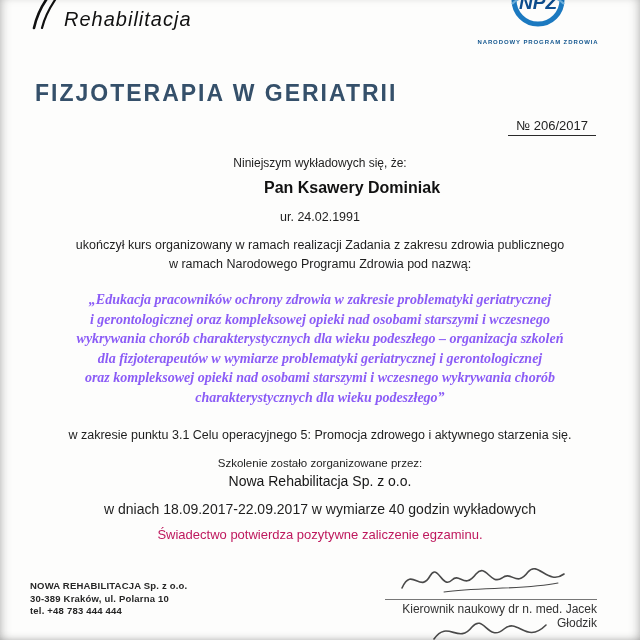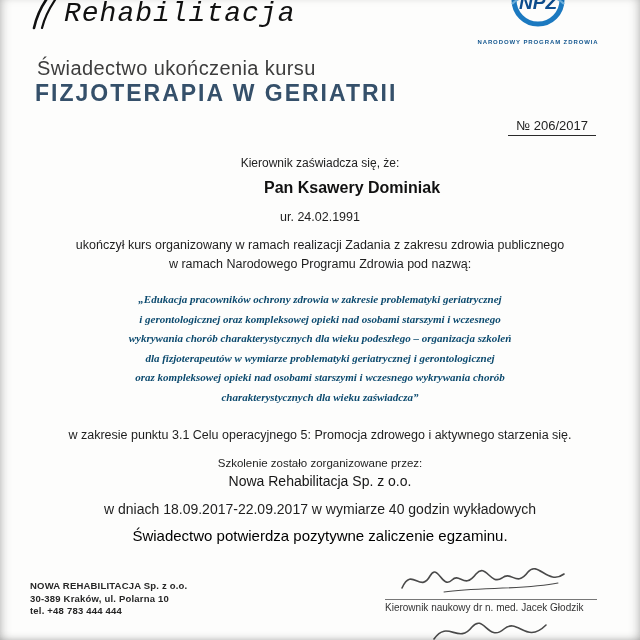--- a/index.html
+++ b/index.html
@@ -10,21 +10,21 @@
   .page::after{
     content:"";position:absolute;inset:0;pointer-events:none;
     box-shadow:inset 0 0 10px rgba(0,0,0,.06),
                inset 9px 0 12px -9px rgba(0,0,0,.28),
                inset -9px 0 12px -9px rgba(0,0,0,.28),
                inset 0 -7px 9px -7px rgba(0,0,0,.22);
   }
   
   .logo-left{position:absolute;left:26px;top:-16px;display:flex;align-items:flex-end;}
   .logo-left .script{
-    font-family:Liberation Mono, monospace;font-style:italic;font-size:28px;
+    font-family:Liberation Sans, sans-serif;font-style:italic;font-size:20px;
     color:#111;letter-spacing:1px;line-height:1.1;
   }
   .logo-left svg{margin-right:4px;}
   .logo-right{position:absolute;left:470px;top:-18px;width:136px;text-align:center;}
   .npz-caption{
     margin-top:1px;font-size:6px;font-weight:bold;color:#14578f;letter-spacing:.9px;
   }
   
   .subtitle{position:absolute;left:37px;top:57px;font-size:20px;color:#3d3d3d;letter-spacing:.4px;}
   .main-title{
@@ -35,34 +35,34 @@
     position:absolute;right:44px;top:118px;font-size:13px;color:#222;
     border-bottom:1.5px solid #2a2a2a;padding:0 8px 2px 8px;
   }
   
   .c{position:absolute;left:0;width:640px;text-align:center;}
   .intro{top:156px;font-size:12px;color:#222;}
   .name{top:179px;font-size:16px;font-weight:bold;color:#111;margin-left:32px;}
   .birth{top:210px;font-size:12.5px;}
   .completion{top:236px;font-size:12.5px;line-height:19px;}
   .course{top:290px;font-family:"Liberation Serif",serif;font-style:italic;font-weight:bold;
-          font-size:11px;line-height:19.5px;color:#0c4a6e;}
+          font-size:14px;line-height:19.5px;color:#8b5cf6;}
   .course div{white-space:nowrap;}
   .scope{top:428px;font-size:12.5px;}
   .org-label{top:457px;font-size:11.5px;}
   .org-name{top:473px;font-size:14px;color:#161616;}
   .dates{top:501px;font-size:14px;}
-  .exam{top:527px;font-size:15px;color:#000000;}
+  .exam{top:527px;font-size:13px;color:#be185d;}
   
   .stamp{position:absolute;left:30px;top:580px;font-size:9.5px;font-weight:bold;
          color:#262626;line-height:12.5px;letter-spacing:.2px;}
   .sig1{position:absolute;left:398px;top:560px;}
   .sig-line{position:absolute;left:385px;top:599px;width:212px;border-top:1px solid #777;}
-  .sig-caption{position:absolute;left:385px;top:602px;width:212px;text-align:left;
-               font-size:10px;color:#333;}
+  .sig-caption{position:absolute;left:385px;top:602px;width:212px;text-align:right;
+               font-size:12px;color:#333;}
   .sig2{position:absolute;left:428px;top:615px;}
 </style>
 </head>
 <body>
 
 <div class="page">
 
   <div class="logo-left">
     <svg width="34" height="46" viewBox="0 0 34 46">
       <path d="M8,44 C12,26 22,12 30,4" stroke="#111" stroke-width="2.6" fill="none" stroke-linecap="round"></path>
@@ -73,40 +73,39 @@
 
   <div class="logo-right">
     <svg width="64" height="52" viewBox="0 0 64 52">
       <circle cx="32" cy="18" r="24" fill="none" stroke="#1b79c0" stroke-width="5"></circle>
       <path d="M6,22 C18,10 46,10 58,22" fill="none" stroke="#6fb3e0" stroke-width="2"></path>
       <text x="32" y="27" text-anchor="middle" font-family="Liberation Sans, sans-serif" font-size="19" font-weight="bold" font-style="italic" fill="#0e4e8f">NPZ</text>
     </svg>
     <div class="npz-caption">NARODOWY PROGRAM ZDROWIA</div>
   </div>
 
-  <div class="subtitle">Świadectwo ukończenia kursu</div>
   <div class="main-title">FIZJOTERAPIA W GERIATRII</div>
   <div class="cert-number">№ 206/2017</div>
 
-  <div class="c intro">Kierownik zaświadcza się, że:</div>
+  <div class="c intro">Niniejszym wykładowych się, że:</div>
   <div class="c name">Pan Ksawery Dominiak</div>
   <div class="c birth">ur. 24.02.1991</div>
 
   <div class="c completion">
     <div>ukończył kurs organizowany w ramach realizacji Zadania z zakresu zdrowia publicznego</div>
     <div>w ramach Narodowego Programu Zdrowia pod nazwą:</div>
   </div>
 
   <div class="c course">
     <div>„Edukacja pracowników ochrony zdrowia w zakresie problematyki geriatrycznej</div>
     <div>i gerontologicznej oraz kompleksowej opieki nad osobami starszymi i wczesnego</div>
     <div>wykrywania chorób charakterystycznych dla wieku podeszłego – organizacja szkoleń</div>
     <div>dla fizjoterapeutów w wymiarze problematyki geriatrycznej i gerontologicznej</div>
     <div>oraz kompleksowej opieki nad osobami starszymi i wczesnego wykrywania chorób</div>
-    <div>charakterystycznych dla wieku zaświadcza”</div>
+    <div>charakterystycznych dla wieku podeszłego”</div>
   </div>
 
   <div class="c scope">w zakresie punktu 3.1 Celu operacyjnego 5: Promocja zdrowego i aktywnego starzenia się.</div>
   <div class="c org-label">Szkolenie zostało zorganizowane przez:</div>
   <div class="c org-name">Nowa Rehabilitacja Sp. z o.o.</div>
   <div class="c dates">w dniach 18.09.2017-22.09.2017 w wymiarze 40 godzin wykładowych</div>
   <div class="c exam">Świadectwo potwierdza pozytywne zaliczenie egzaminu.</div>
 
   <div class="stamp">
     <div>NOWA REHABILITACJA Sp. z o.o.</div>

